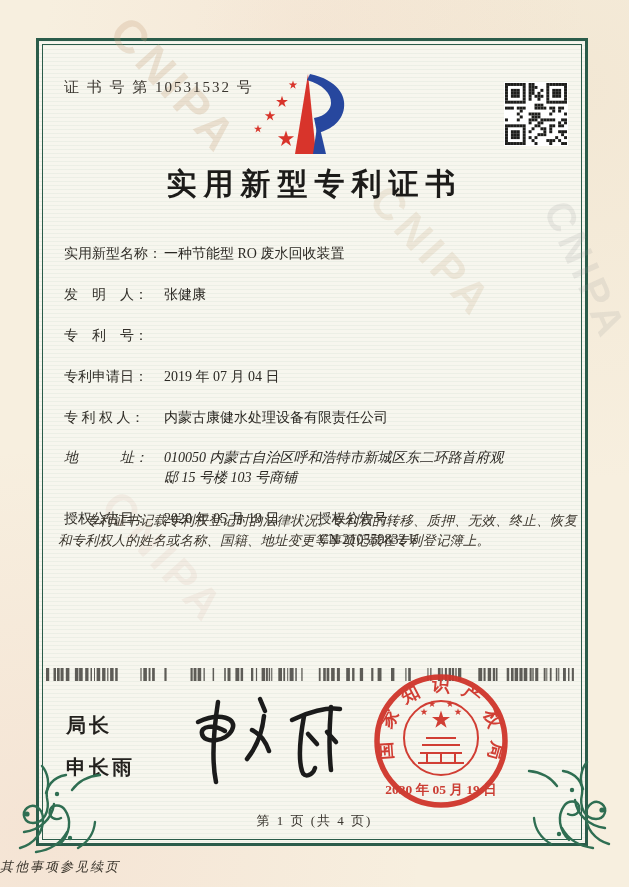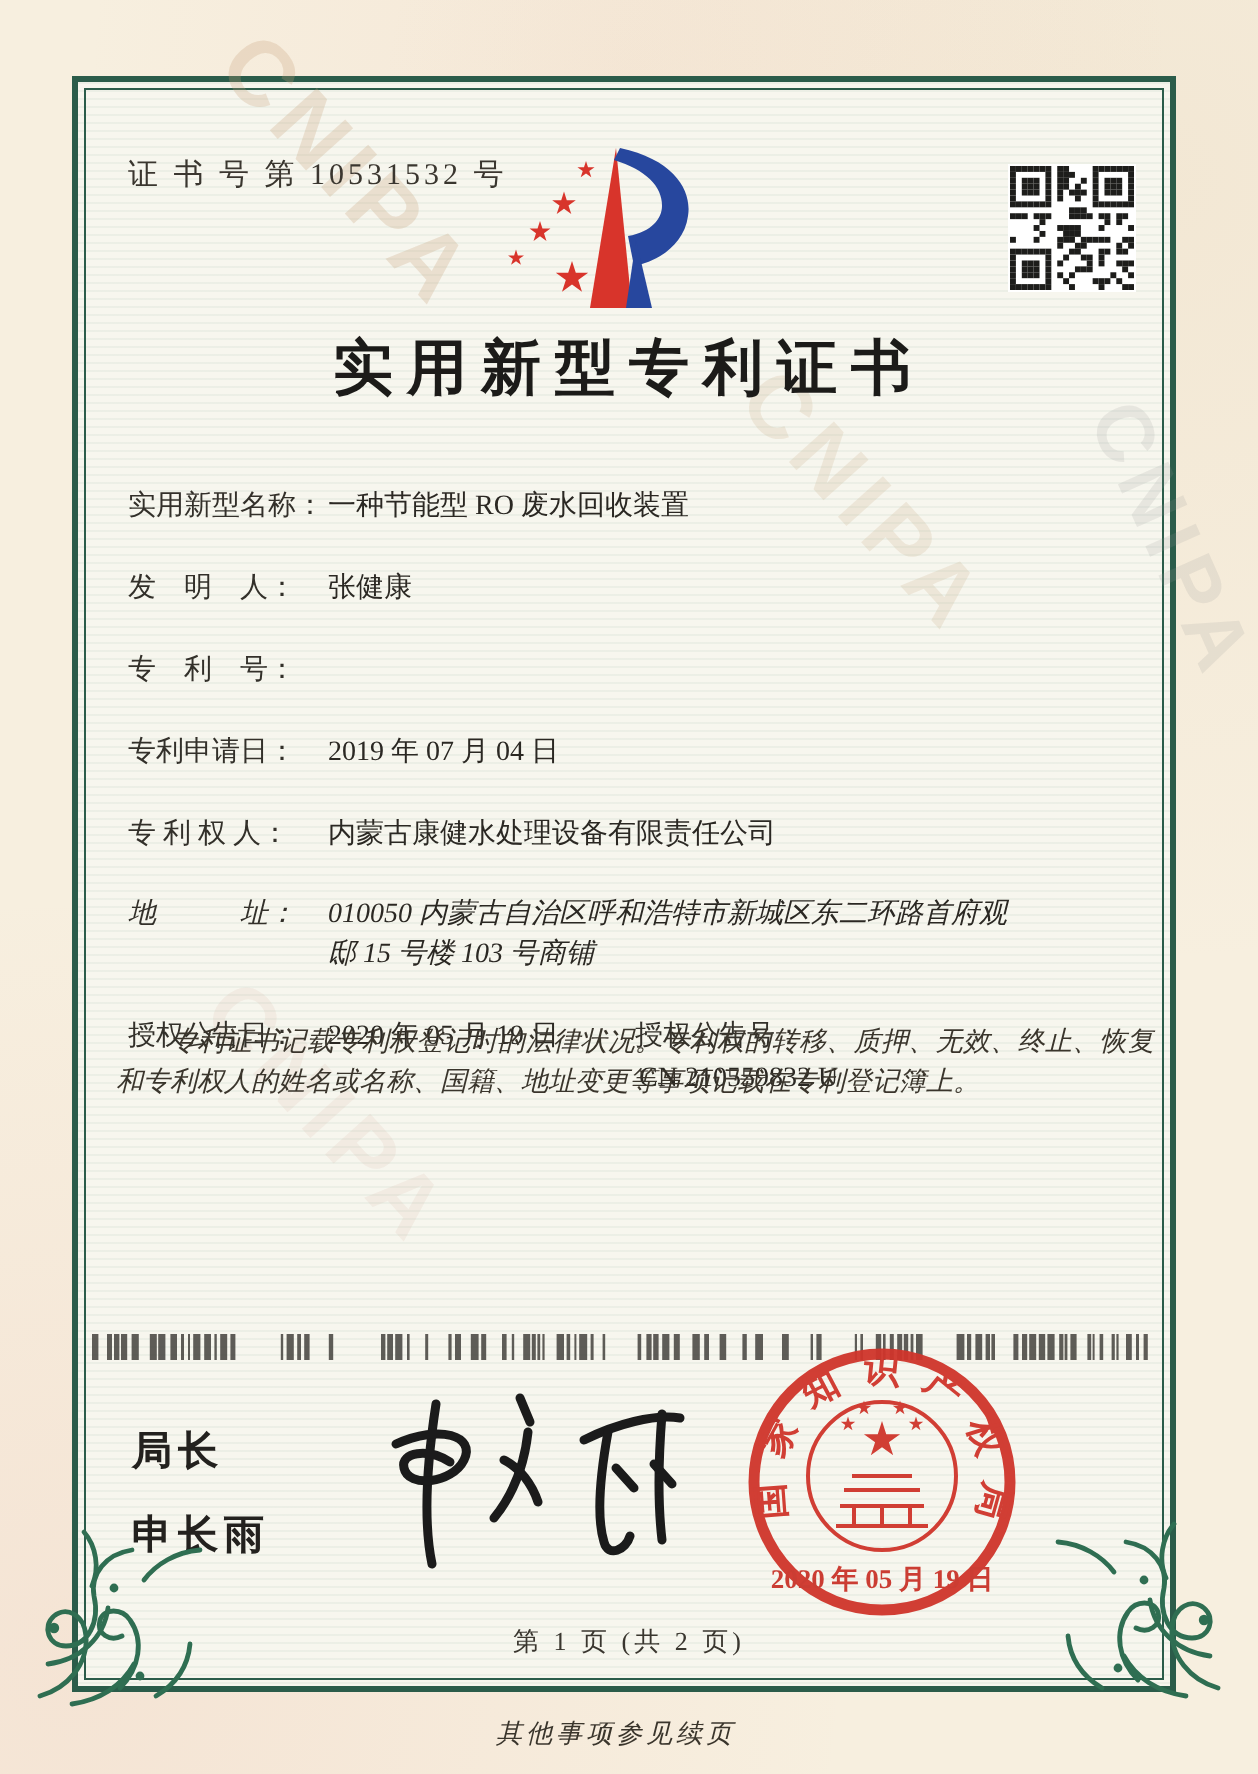--- a/index.html
+++ b/index.html
@@ -54,21 +54,21 @@
   .officer{position:absolute;left:66px;top:712px;font-family:"Liberation Sans","DejaVu Sans",sans-serif;
     font-size:20px;letter-spacing:3px;color:#23211e;font-weight:700;}
   .officer div{margin-bottom:15px;}
   .sig{position:absolute;left:180px;top:686px;}
 
   .seal{position:absolute;left:366px;top:666px;z-index:3;opacity:.95;}
   .seal text{font-weight:700;}
 
   .page-no{position:absolute;left:0;right:0;top:812px;text-align:center;font-size:13px;
     letter-spacing:2px;color:#3a362f;}
-  .foot-note{position:absolute;left:0;right:13px;top:858px;text-align:center;font-size:13px;
+  .foot-note{position:absolute;left:0;right:13px;top:858px;font-size:13px;
     font-style:italic;color:#3a352c;letter-spacing:2px;}
 
   .corner{position:absolute;z-index:3;}
   .corner-bl{left:12px;top:744px;}
   .corner-br{right:12px;top:740px;transform:scaleX(-1);}
 </style>
 </head>
 <body>
 
 <span class="wm wm1">CNIPA</span>
@@ -463,21 +463,21 @@
         <path d="M75 87 V97"></path>
         <path d="M89 87 V97"></path>
       <path d="M52 97 H98"></path>
     </g>
     <text font-size="18" letter-spacing="11" fill="#cf352b">
       <textPath href="#sealArc" startOffset="8">国家知识产权局</textPath>
     </text>
     <text x="75" y="128" text-anchor="middle" font-size="13.5" fill="#c9342a">2020 年 05 月 19 日</text>
   </svg>
 
-  <div class="page-no">第 1 页 (共 2 页)</div>
+  <div class="page-no">第 1 页 (共 4 页)</div>
 </div>
 
 <svg class="corner corner-bl" width="110" height="118" viewBox="0 0 110 118">
   <g stroke="#2f6e52" fill="none" stroke-width="2.4" stroke-linecap="round">
     <path d="M8 104 C22 100 32 88 31 74 C30 63 21 59 15 64 C9 69 12 79 21 79 C32 79 38 67 35 54 C33 43 41 33 54 31"></path>
     <path d="M12 88 C28 86 40 75 42 60"></path>
     <path d="M48 100 C58 90 60 76 53 66 C49 60 40 60 38 66 C36 73 43 77 49 74"></path>
     <path d="M24 108 C38 106 49 99 55 88"></path>
     <path d="M60 46 C66 38 76 32 88 31"></path>
     <path d="M30 22 C36 29 38 40 34 49"></path>

